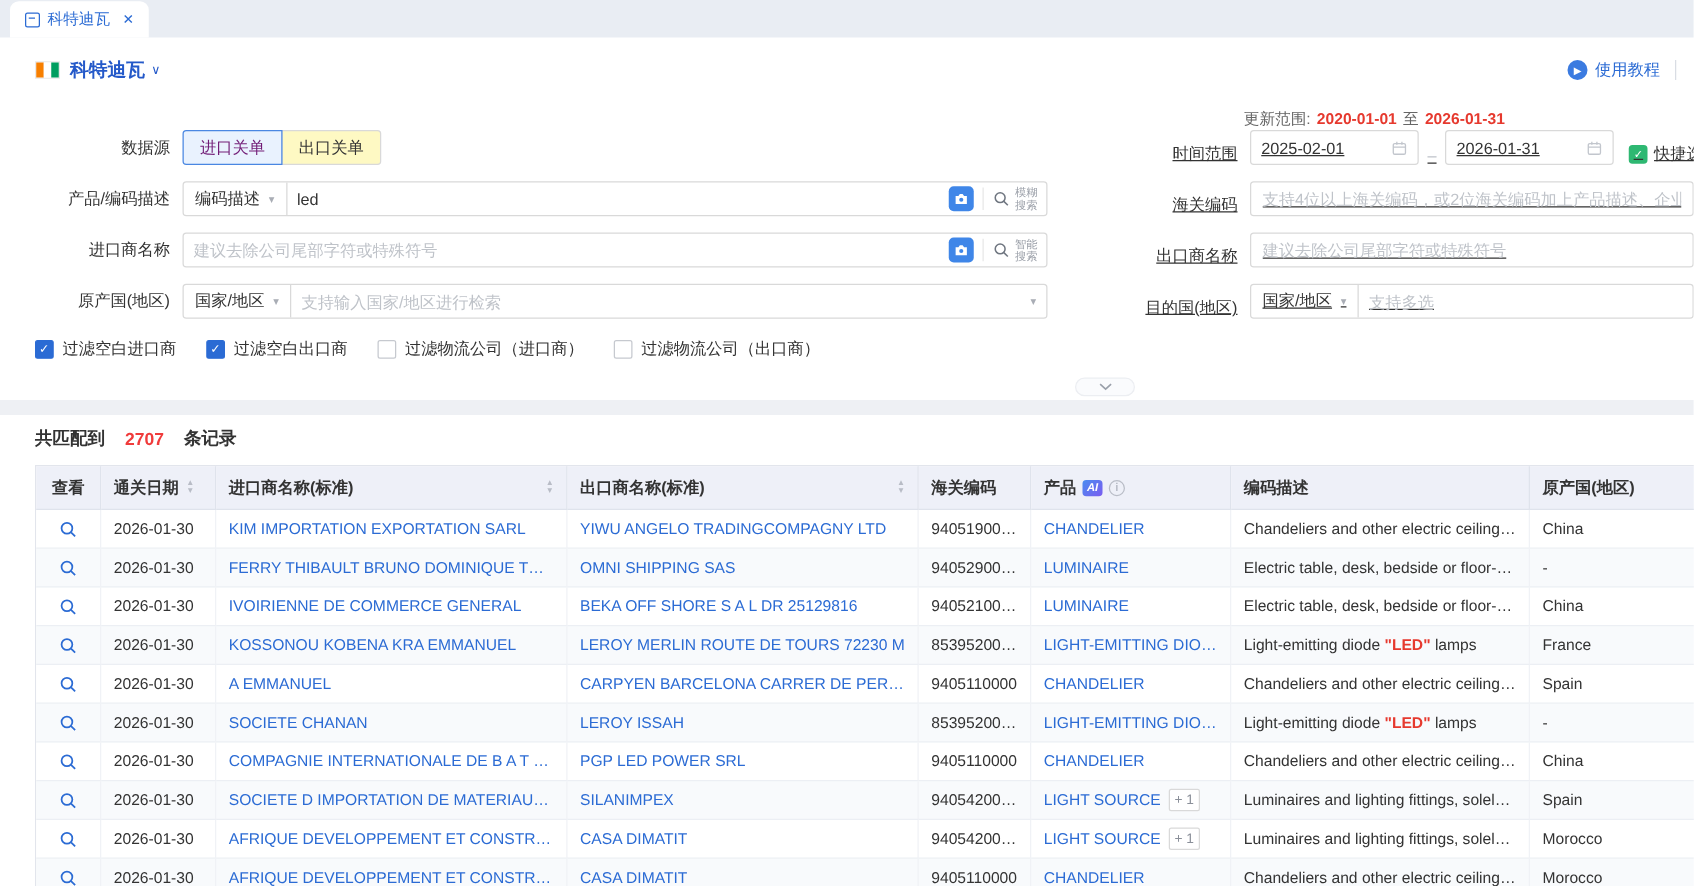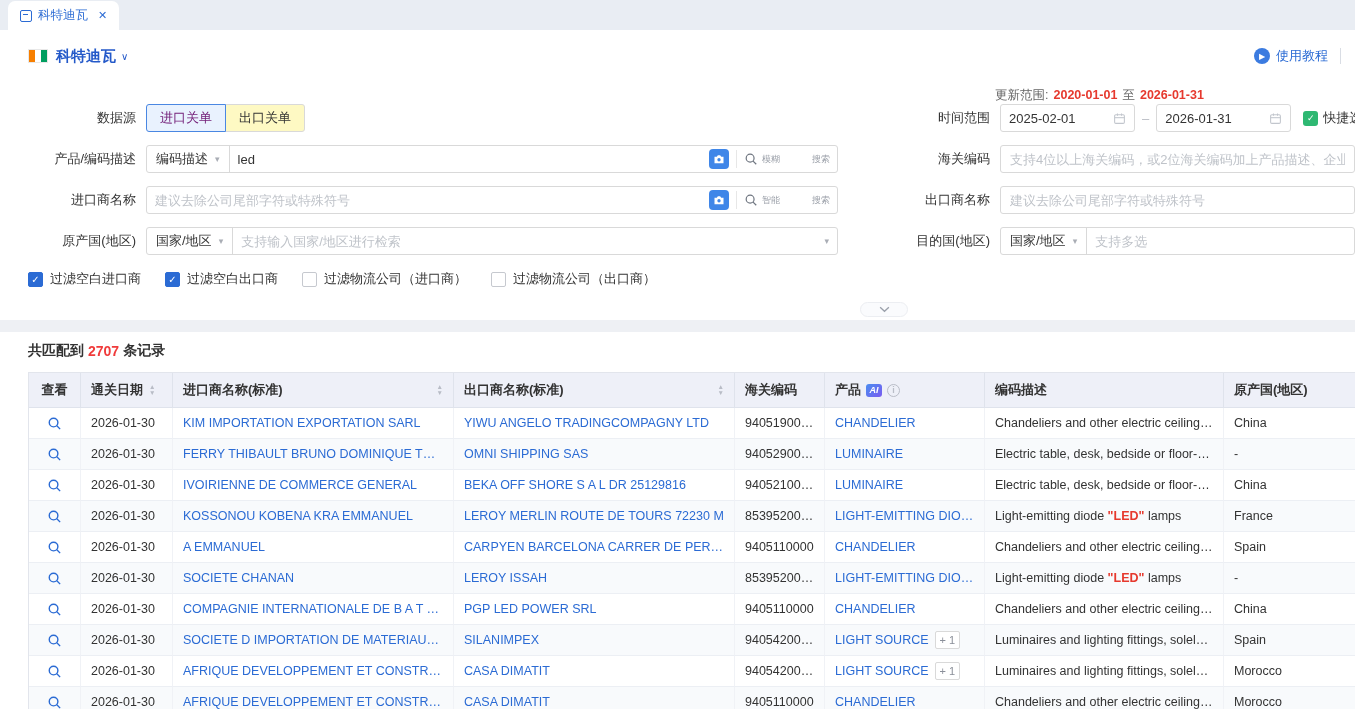--- a/index.html
+++ b/index.html
@@ -28,21 +28,21 @@
   .hdr-divider { width:1px; height:16px; background:#d9dde4; margin-left:12px; }
 
   
   .filter-panel { position:relative; }
   .update-line { height:18px; margin:4px 0 0 995px; display:flex; align-items:center; gap:5px;
     font-size:12.5px; color:#666; white-space:nowrap; }
   .update-line .red { color:#e6392e; font-weight:bold; }
 
   .filter-row { display:flex; align-items:center; margin-bottom:13px; }
   .f-left { display:flex; align-items:center; width:868px; flex:none; }
-  .f-right { display:flex; align-items:center; flex:1; min-width:0; }
+  .f-right { display:flex; align-items:flex-end; flex:1; min-width:0;text-decoration:underline; }
   .f-label { flex:none; text-align:right; padding-right:10px; font-size:13px; color:#333; white-space:nowrap; }
   .f-label.l { width:146px; } .f-label.r { width:132px; }
 
   .toggle-group { display:flex; }
   .toggle { height:28px; padding:0 13px; border:1px solid #d9d9d9; background:#fef9c3; display:flex;
     align-items:center; font-size:13px; color:#333; cursor:pointer; }
   .toggle.active { background:#e9f2fe; border-color:#4a87e2; color:#701a75; z-index:1; }
   .toggle:first-child { border-radius:3px 0 0 3px; } .toggle:last-child { border-radius:0 3px 3px 0; margin-left:-1px; }
 
   .input-group { display:flex; align-items:stretch; border:1px solid #d9d9d9; border-radius:3px;
@@ -51,21 +51,21 @@
   .ig-select { display:flex; align-items:center; gap:7px; padding:0 9px; border-right:1px solid #d9d9d9;
     white-space:nowrap; cursor:pointer; flex:none; }
   .sel-chev { color:#a9adb5; font-size:9px; }
   .ig-input { flex:1; border:none; outline:none; padding:0 8px; font-size:13px; color:#333; min-width:0;
     font-family:inherit; background:transparent; }
   .ig-input::placeholder { color:#bfc3c9; }
   .cam-icon { width:20px; height:20px; align-self:center; background:#3f86e8; border-radius:4px; flex:none;
     display:flex; align-items:center; justify-content:center; margin-right:7px; cursor:pointer; }
   .ig-divider { width:1px; background:#e7e7e7; margin:4px 0; flex:none; }
   .search-suffix { display:flex; align-items:center; gap:4px; padding:0 7px; cursor:pointer; flex:none; }
-  .suffix-text { display:flex; font-size:9px; color:#9a9fa8; line-height:1.15;gap:32px; }
+  .suffix-text { display:flex; flex-direction:column; font-size:9px; color:#9a9fa8; line-height:1.15; }
   .end-chev { align-self:center; color:#a9adb5; font-size:9px; padding-right:8px; }
 
   .plain-input { height:28px; border:1px solid #d9d9d9; border-radius:3px; padding:0 9px; font-size:13px;
     color:#333; outline:none; font-family:inherit; min-width:0; }
   .plain-input::placeholder { color:#bfc3c9; }
   .grow { flex:1; }
 
   .date-input { width:135px; height:28px; border:1px solid #d9d9d9; border-radius:3px; display:flex;
     align-items:center; justify-content:space-between; padding:0 8px; flex:none; background:#fff; }
   .date-sep { color:#b8bcc4; margin:0 7px; }
@@ -80,21 +80,21 @@
   .cb.checked .cb-box { background:#2b6bd4; border-color:#2b6bd4; }
 
   .collapse-bar { height:20px; position:relative; }
   .collapse-pill { position:absolute; left:860px; top:2px; width:48px; height:15px; background:#fafbfd;
     border:1px solid #eceef2; border-radius:8px; display:flex; align-items:center; justify-content:center; cursor:pointer; }
 
   .gray-band { height:12px; background:#eef0f4; }
 
   
   .results { padding:10px 0 0 28px; }
-  .summary { display:flex; align-items:center; gap:4px; font-size:14px; font-weight:bold; color:#333; margin-bottom:12px; }
+  .summary { display:flex; align-items:center; gap:16px; font-size:14px; font-weight:bold; color:#333; margin-bottom:12px; }
   .summary .count { color:#f03b3b; }
 
   .g-table { width:1360px; border-top:1px solid #e2e5ec; border-left:1px solid #e2e5ec; }
   .t-head, .t-row { display:grid; grid-template-columns:52px 92px 281px 281px 90px 160px 239px 165px; }
   .th { background:#eef0f8; height:35px; display:flex; align-items:center; padding:0 10px; font-weight:bold;
     font-size:13px; color:#333; border-right:1px solid #dfe3ec; border-bottom:1px solid #dfe3ec; white-space:nowrap; overflow:hidden; }
   .th.center { justify-content:center; }
   .sort { display:inline-flex; flex-direction:column; margin-left:6px; color:#b8bcc6; font-size:6.5px; line-height:1; cursor:pointer; }
   .sort.pushed { margin-left:auto; }
   .ai-badge { margin-left:5px; background:linear-gradient(135deg,#4a8df0,#7a5cf0); color:#fff; font-size:9px;

